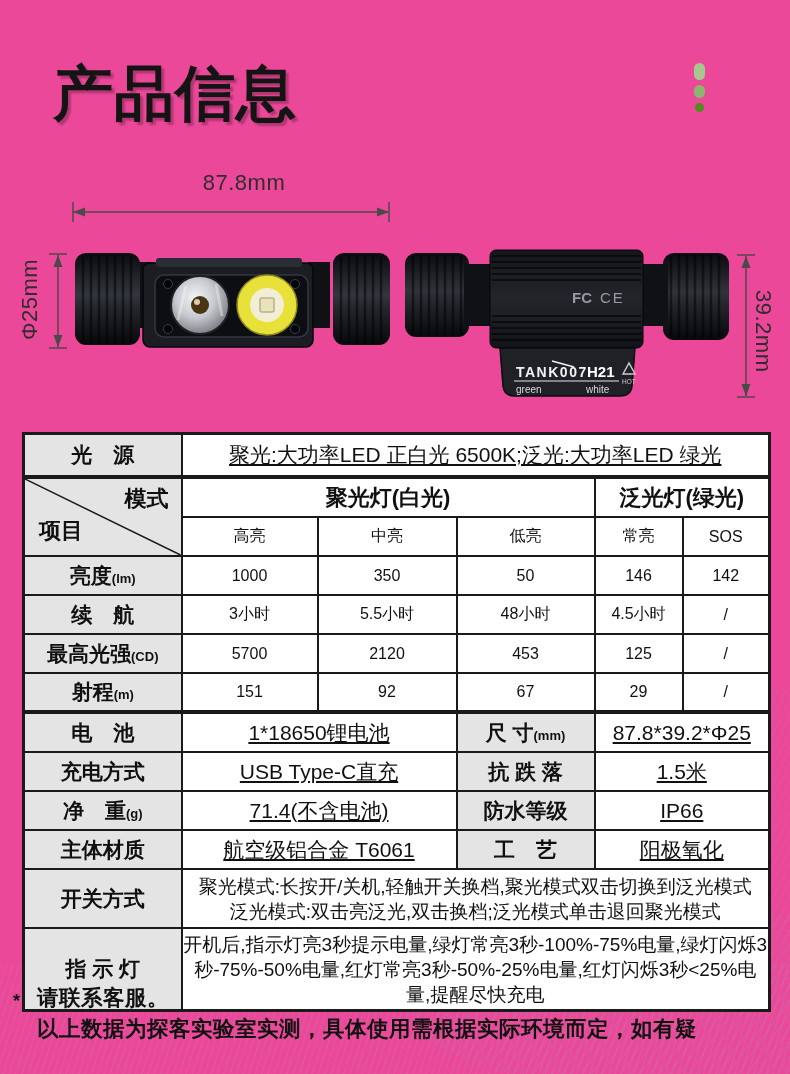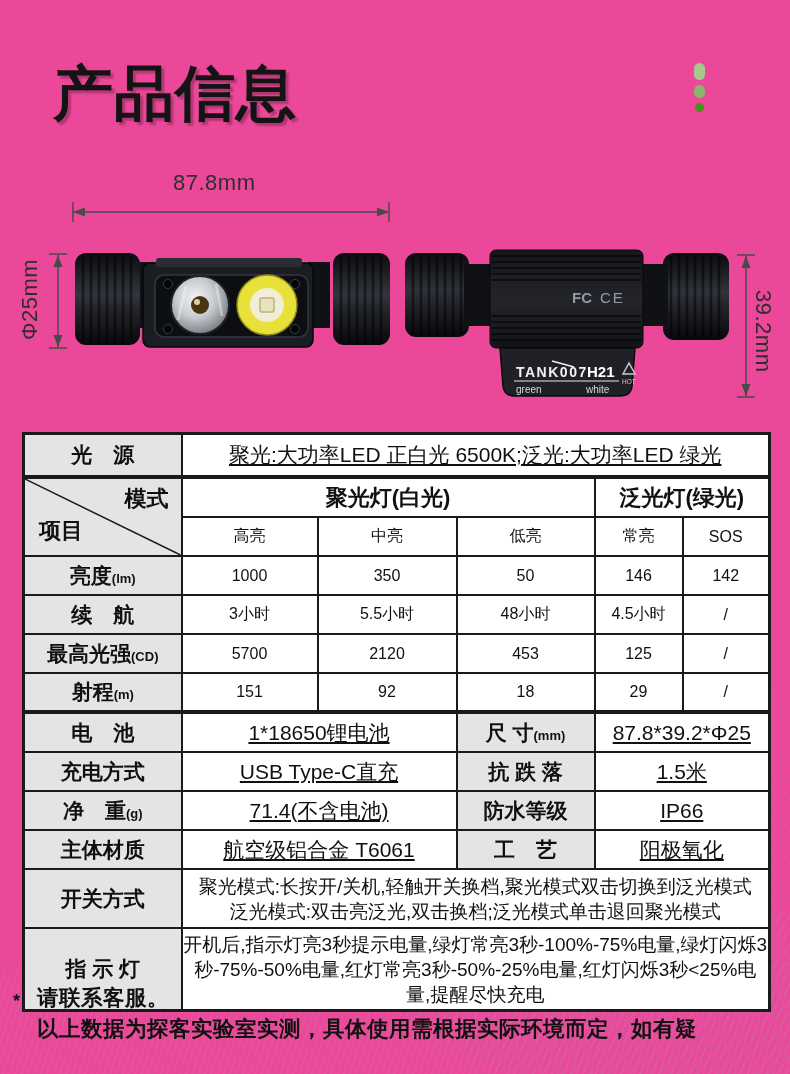--- a/index.html
+++ b/index.html
@@ -20,21 +20,21 @@
   
   .page-title{position:absolute;left:53px;top:54px;font-size:60px;font-weight:800;color:#141414;
     letter-spacing:1px;text-shadow:3px 3px 2px rgba(0,0,0,.25);white-space:nowrap;}
   .dot{position:absolute;}
   .dot1{left:694px;top:63px;width:11px;height:17px;border-radius:6px;background:var(--accent-green-light);}
   .dot2{left:694px;top:85px;width:11px;height:13px;border-radius:6px;background:var(--accent-green-mid);}
   .dot3{left:695px;top:103px;width:9px;height:9px;border-radius:50%;background:var(--accent-green-dark);}
 
   
   .dim-label{position:absolute;color:#2e2e2e;font-size:22px;letter-spacing:.5px;}
-  .dim-label.w{left:173px;top:170px;width:120px;text-align:left;}
+  .dim-label.w{left:184px;top:170px;width:120px;text-align:center;}
   .dim-label.d{left:-9px;top:288px;width:78px;text-align:center;transform:rotate(-90deg);}
   .dim-label.h{left:724px;top:316px;width:78px;text-align:center;transform:rotate(90deg);}
   .figure-svg{position:absolute;}
 
   
   table.spec{position:absolute;left:22px;top:432px;width:746px;border-collapse:collapse;table-layout:fixed;
     background:#fff;border:3px solid var(--table-border);}
   table.spec td{border:2px solid var(--table-border);text-align:center;vertical-align:middle;
     color:#101010;padding:0;overflow:hidden;}
   td.lbl{background:var(--label-bg);font-weight:700;font-size:21px;}
@@ -282,21 +282,21 @@
         <td class="data">5700</td>
         <td class="data">2120</td>
         <td class="data">453</td>
         <td class="data">125</td>
         <td class="data">/</td>
       </tr>
       <tr class="r7">
         <td class="lbl"><span>射程</span><span class="unit">(m)</span></td>
         <td class="data">151</td>
         <td class="data">92</td>
-        <td class="data">18</td>
+        <td class="data">67</td>
         <td class="data">29</td>
         <td class="data">/</td>
       </tr>
       <tr class="rs sect">
         <td class="lbl"><span>电　池</span><span class="unit"></span></td>
         <td class="vleft" colspan="2">1*18650锂电池</td>
         <td class="lbl"><span>尺 寸</span><span class="unit">(mm)</span></td>
         <td class="vleft" colspan="2">87.8*39.2*Φ25</td>
       </tr>
       <tr class="rs">

